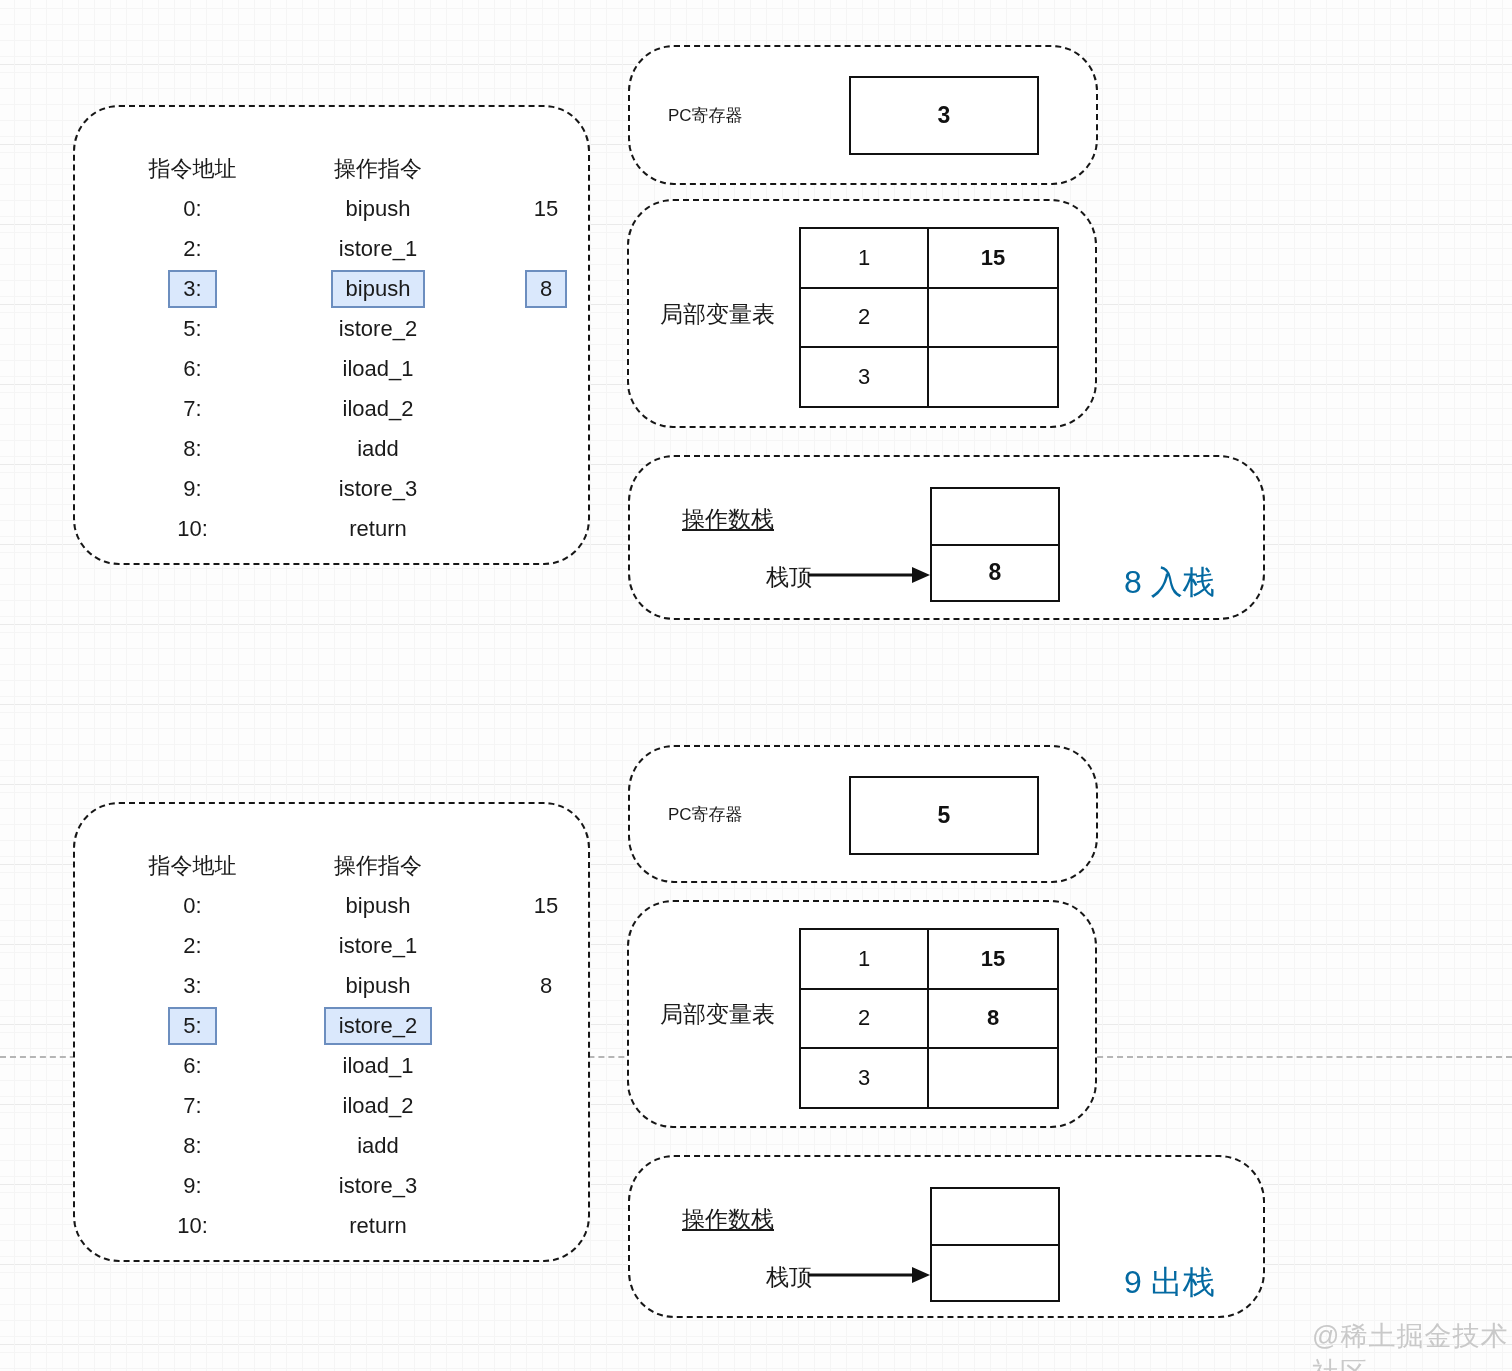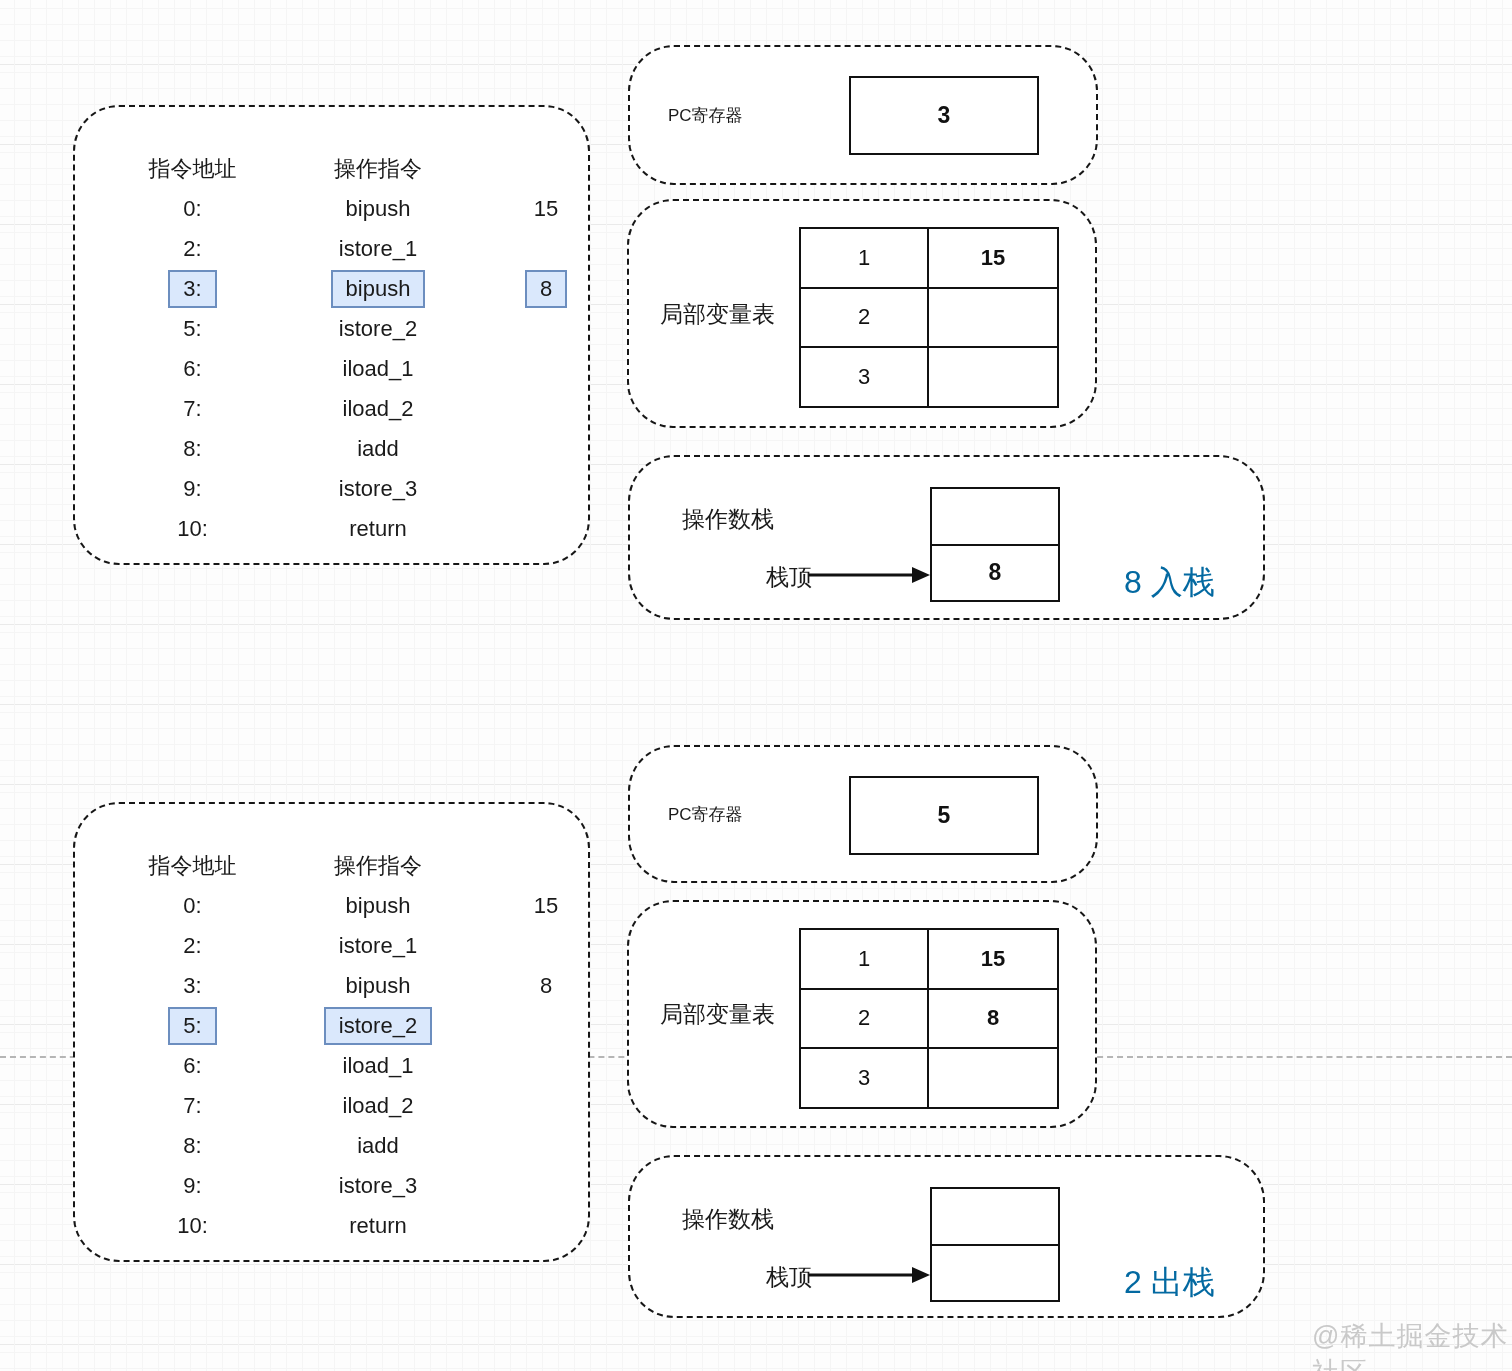--- a/index.html
+++ b/index.html
@@ -52,21 +52,21 @@
     position:absolute;left:170px;top:26px;width:260px;
     border:2.5px solid #111;box-sizing:border-box;background:#fff;
   }
   .lv-row{display:grid;grid-template-columns:1fr 1fr;height:57.5px;border-bottom:2.5px solid #111;}
   .lv-row:last-child{border-bottom:none;}
   .lv-cell{display:flex;align-items:center;justify-content:center;font-size:22px;color:#111;}
   .lv-cell.idx{border-right:2.5px solid #111;}
   .lv-cell.val{font-weight:bold;}
   
   .os-panel{left:628px;width:637px;height:165px;}
-  .os-label{position:absolute;left:52px;top:47px;font-size:23px;color:#1a1a1a;}
+  .os-label{position:absolute;left:52px;top:47px;font-size:23px;color:#1a1a1a;text-decoration:underline;}
   .stack{
     position:absolute;left:300px;top:30px;width:130px;
     border:2.5px solid #111;box-sizing:border-box;background:#fff;
   }
   .stack-cell{height:54.5px;display:flex;align-items:center;justify-content:center;
     font-size:23px;font-weight:bold;color:#111;}
   .stack-cell:first-child{border-bottom:2.5px solid #111;}
   .sp-label{position:absolute;left:107px;top:105px;font-size:23px;color:#1a1a1a;margin-left:29px;}
   .arrow{position:absolute;left:179px;top:109px;}
   .os-note{position:absolute;left:494px;top:104px;font-size:32px;color:#0369a1;}
@@ -250,17 +250,17 @@
     <span class="os-label">操作数栈</span>
     <div class="stack">
       <div class="stack-cell"></div>
       <div class="stack-cell"></div>
     </div>
     <span class="sp-label">栈顶</span>
     <svg class="arrow" width="122" height="18">
       <line x1="0" y1="9" x2="104" y2="9" stroke="#111" stroke-width="3"></line>
       <polygon points="103,1 121,9 103,17" fill="#111"></polygon>
     </svg>
-    <span class="os-note">2 出栈</span>
+    <span class="os-note">9 出栈</span>
   </div>
 
   <span class="watermark">@稀土掘金技术社区</span>
 </div>
 
 </body></html>

